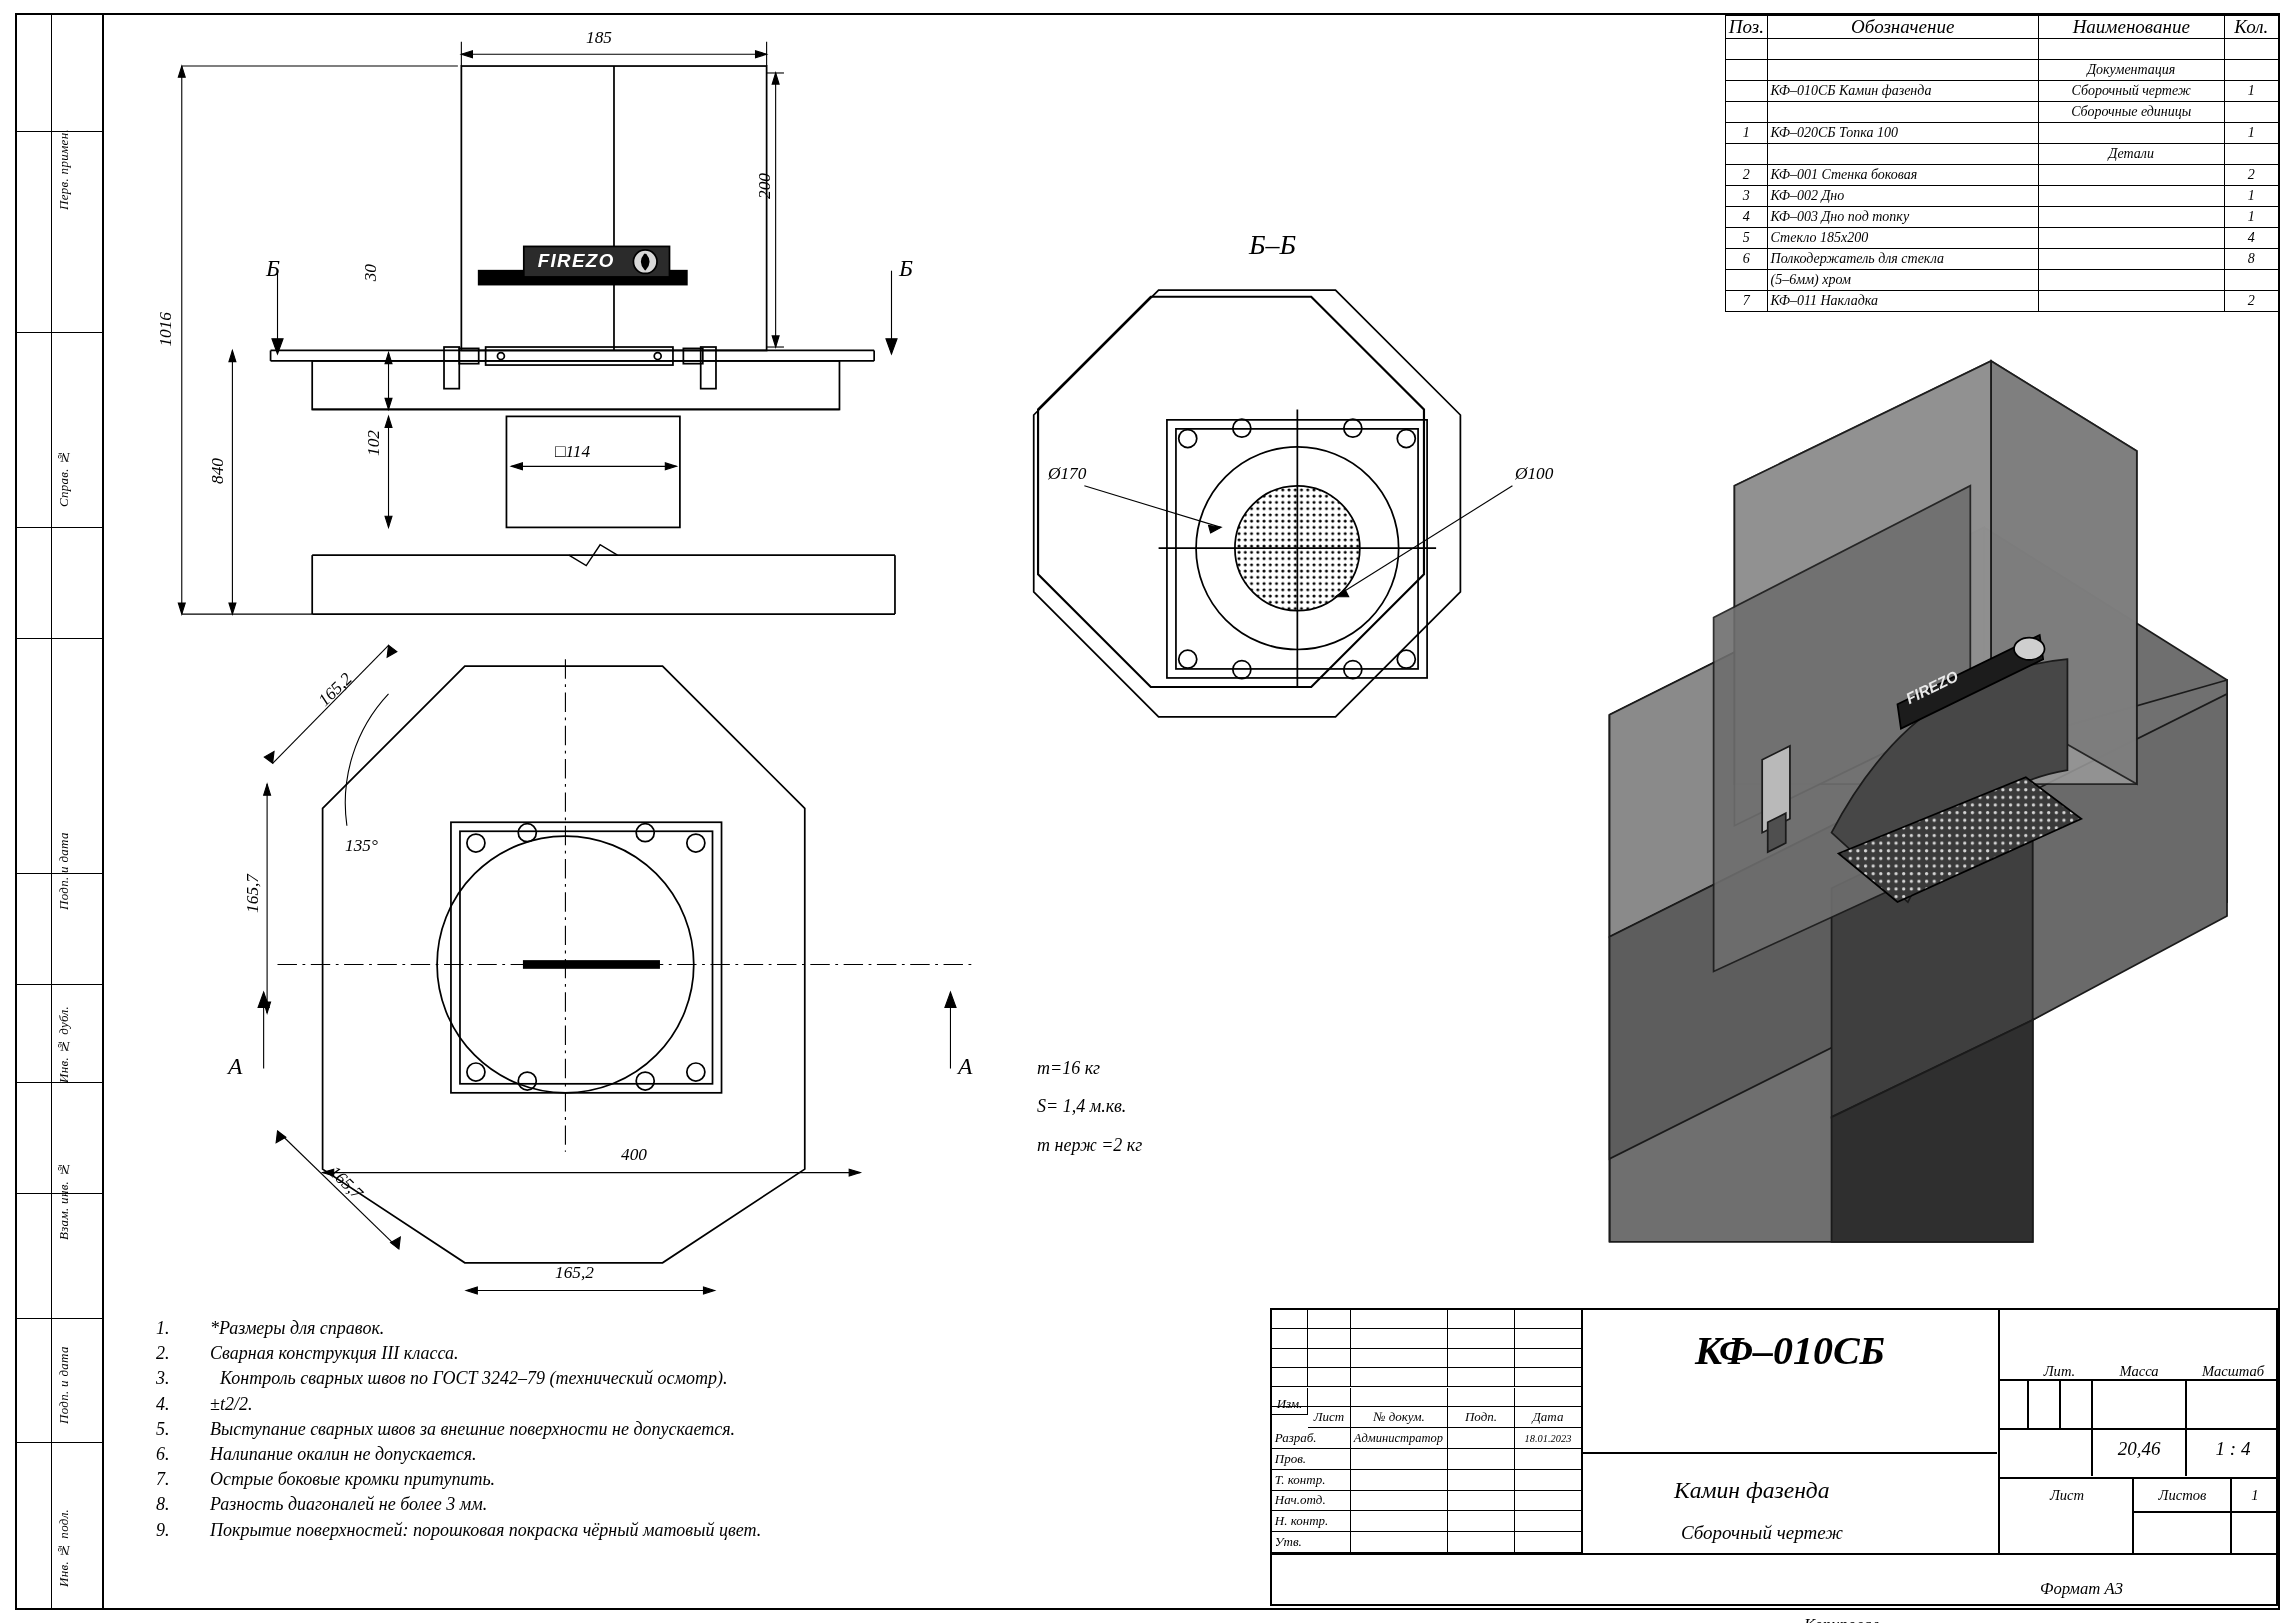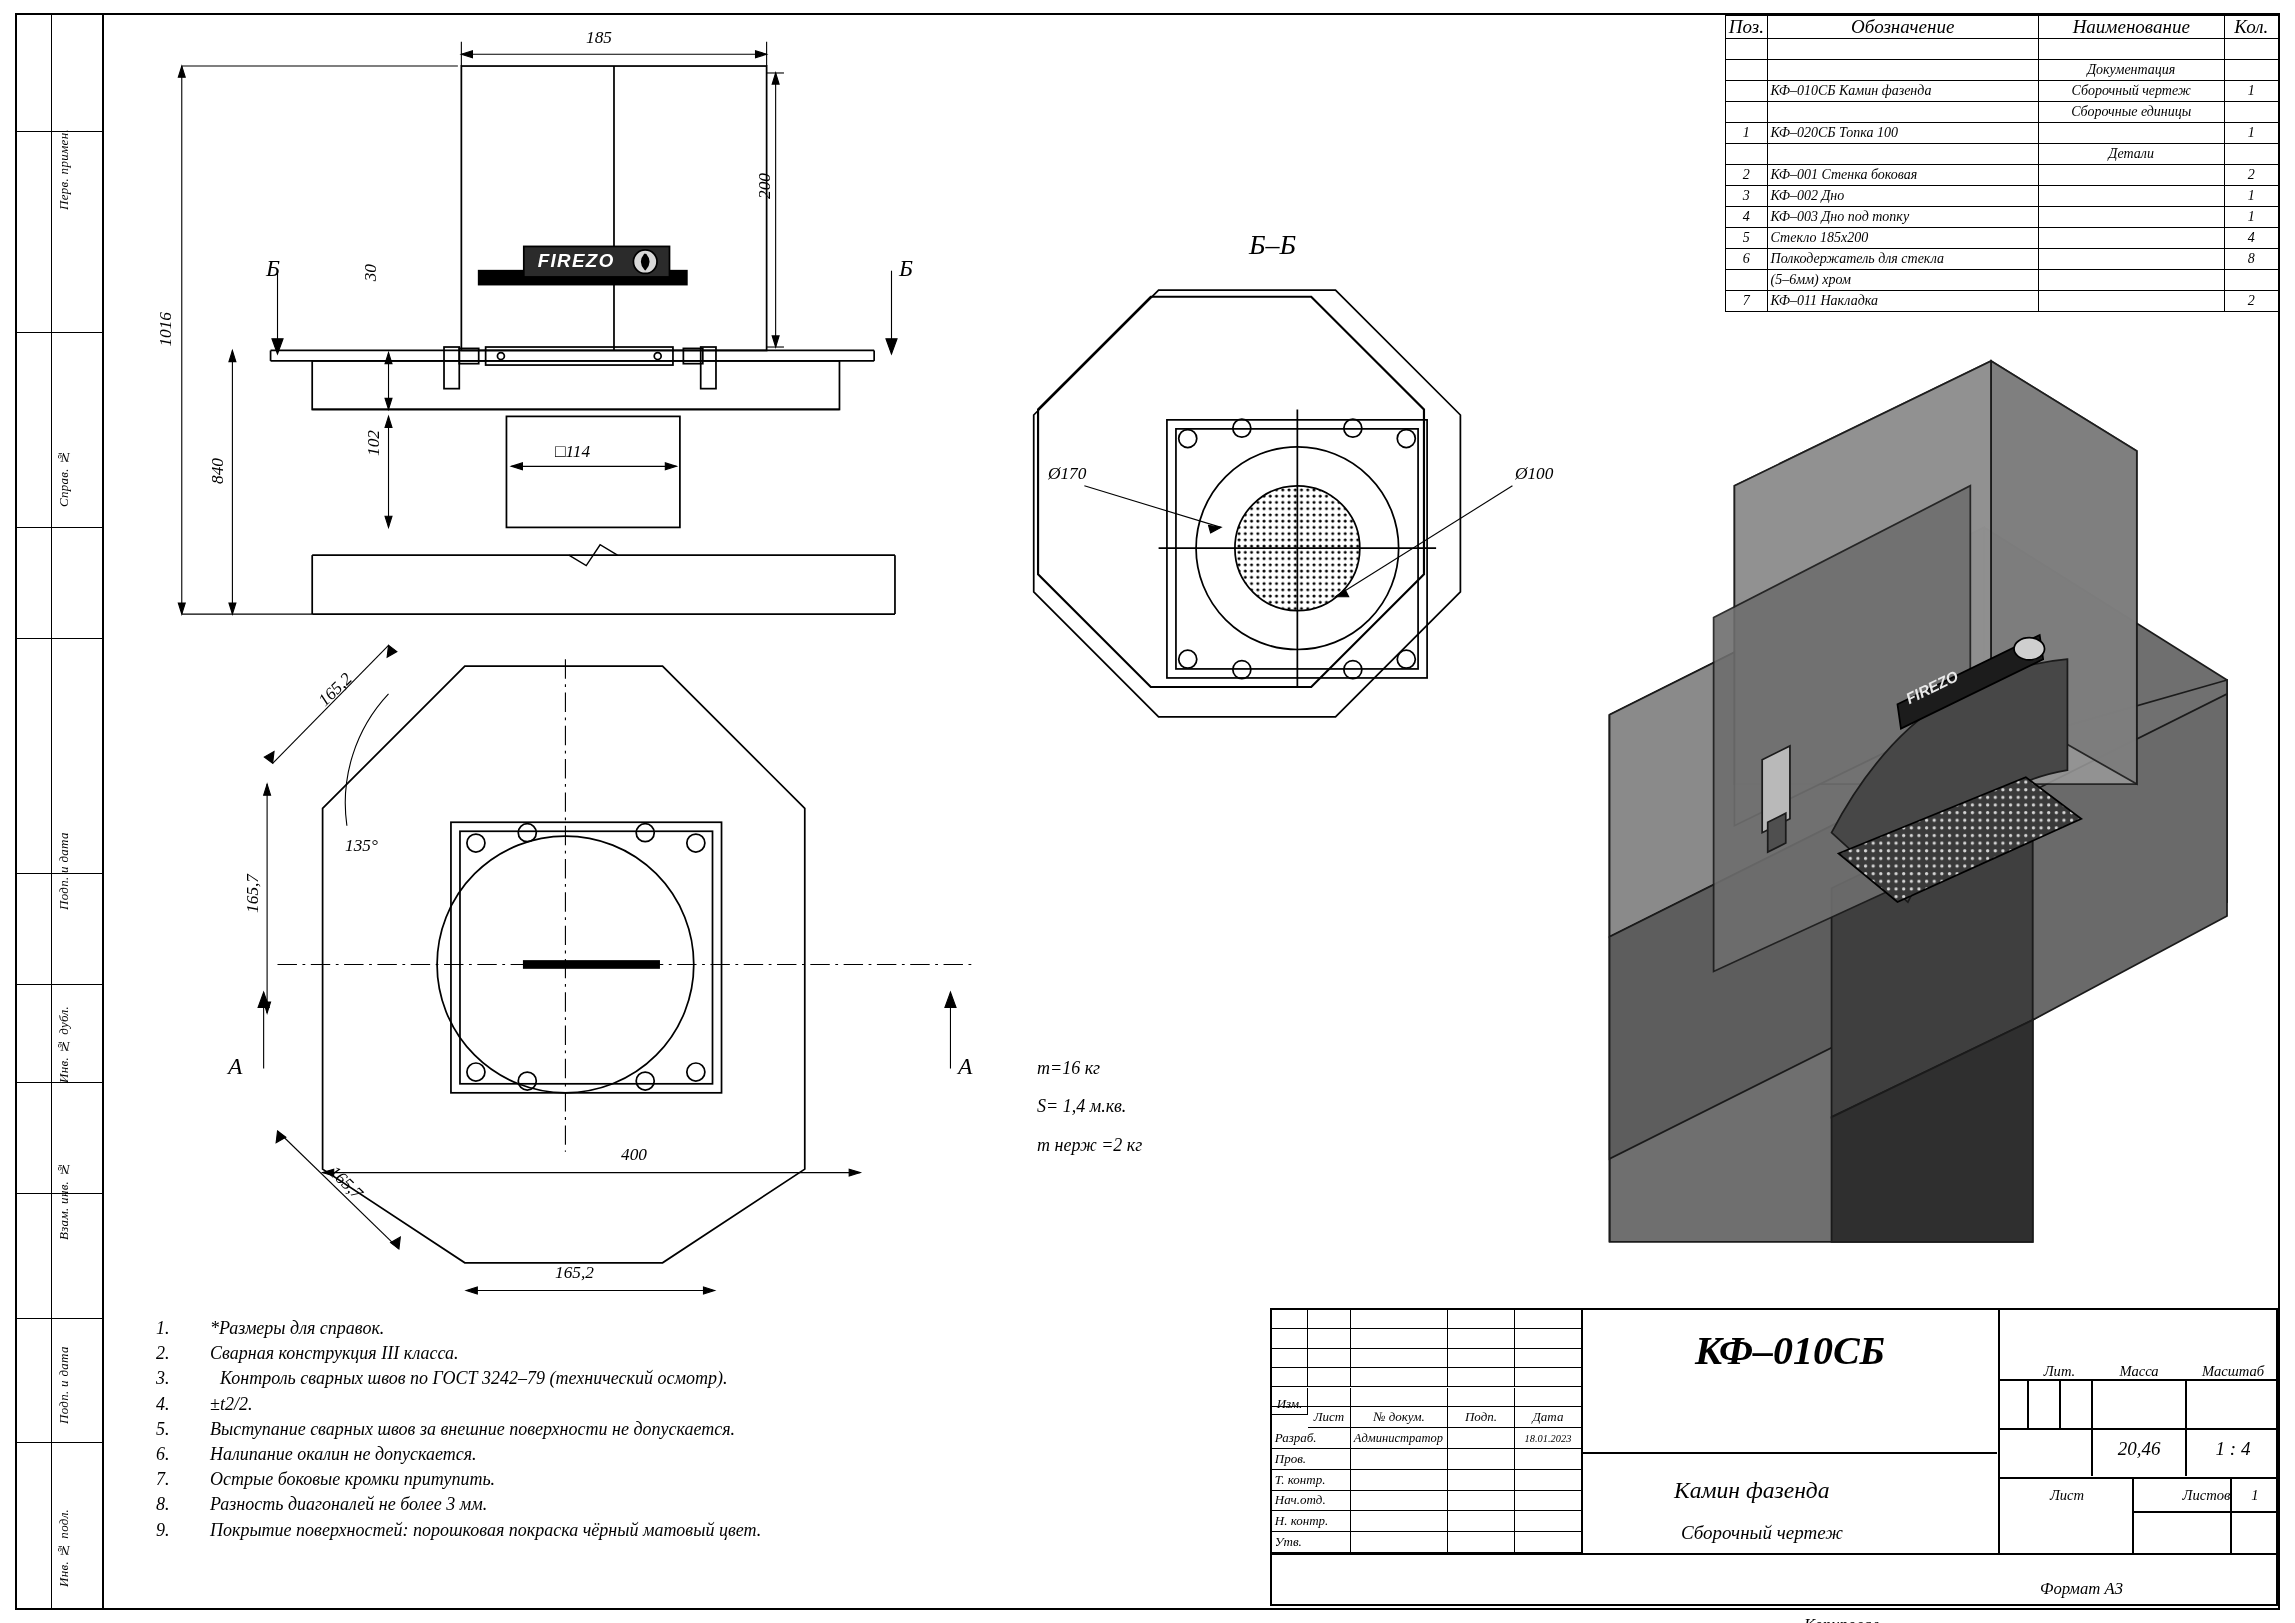--- a/index.html
+++ b/index.html
@@ -502,21 +502,21 @@
     <div class="tb-title" style="left:423px;top:17.3px;">КФ–010СБ</div>
     <div class="tb-name" style="left:402px;top:167px;">Камин фазенда</div>
     <div class="tb-sub" style="left:409px;top:212px;">Сборочный чертеж</div>
 
     <div class="tb-small" style="left:754px;top:53px;width:67px;">Лит.</div>
     <div class="tb-small" style="left:822px;top:53px;width:90px;">Масса</div>
     <div class="tb-small" style="left:916px;top:53px;width:90px;">Масштаб</div>
     <div class="tb-small" style="left:822px;top:128px;width:90px;font-size:19px;">20,46</div>
     <div class="tb-small" style="left:916px;top:128px;width:90px;font-size:19px;">1 : 4</div>
     <div class="tb-small" style="left:729px;top:177px;width:132px;">Лист</div>
-    <div class="tb-small" style="left:863px;top:177px;width:95px;padding-left:24px;">Листов</div>
+    <div class="tb-small" style="left:863px;top:177px;width:95px;">Листов</div>
     <div class="tb-small" style="left:960px;top:177px;width:46px;">1</div>
   </div>
 
   <div class="note" style="left:1804px;top:1579px;font-size:16.7px;margin-top:36px;">Копировал</div>
   <div class="note" style="left:2040px;top:1579px;font-size:16.7px;">Формат А3</div>
 
 </div>
 
 
 </body></html>

